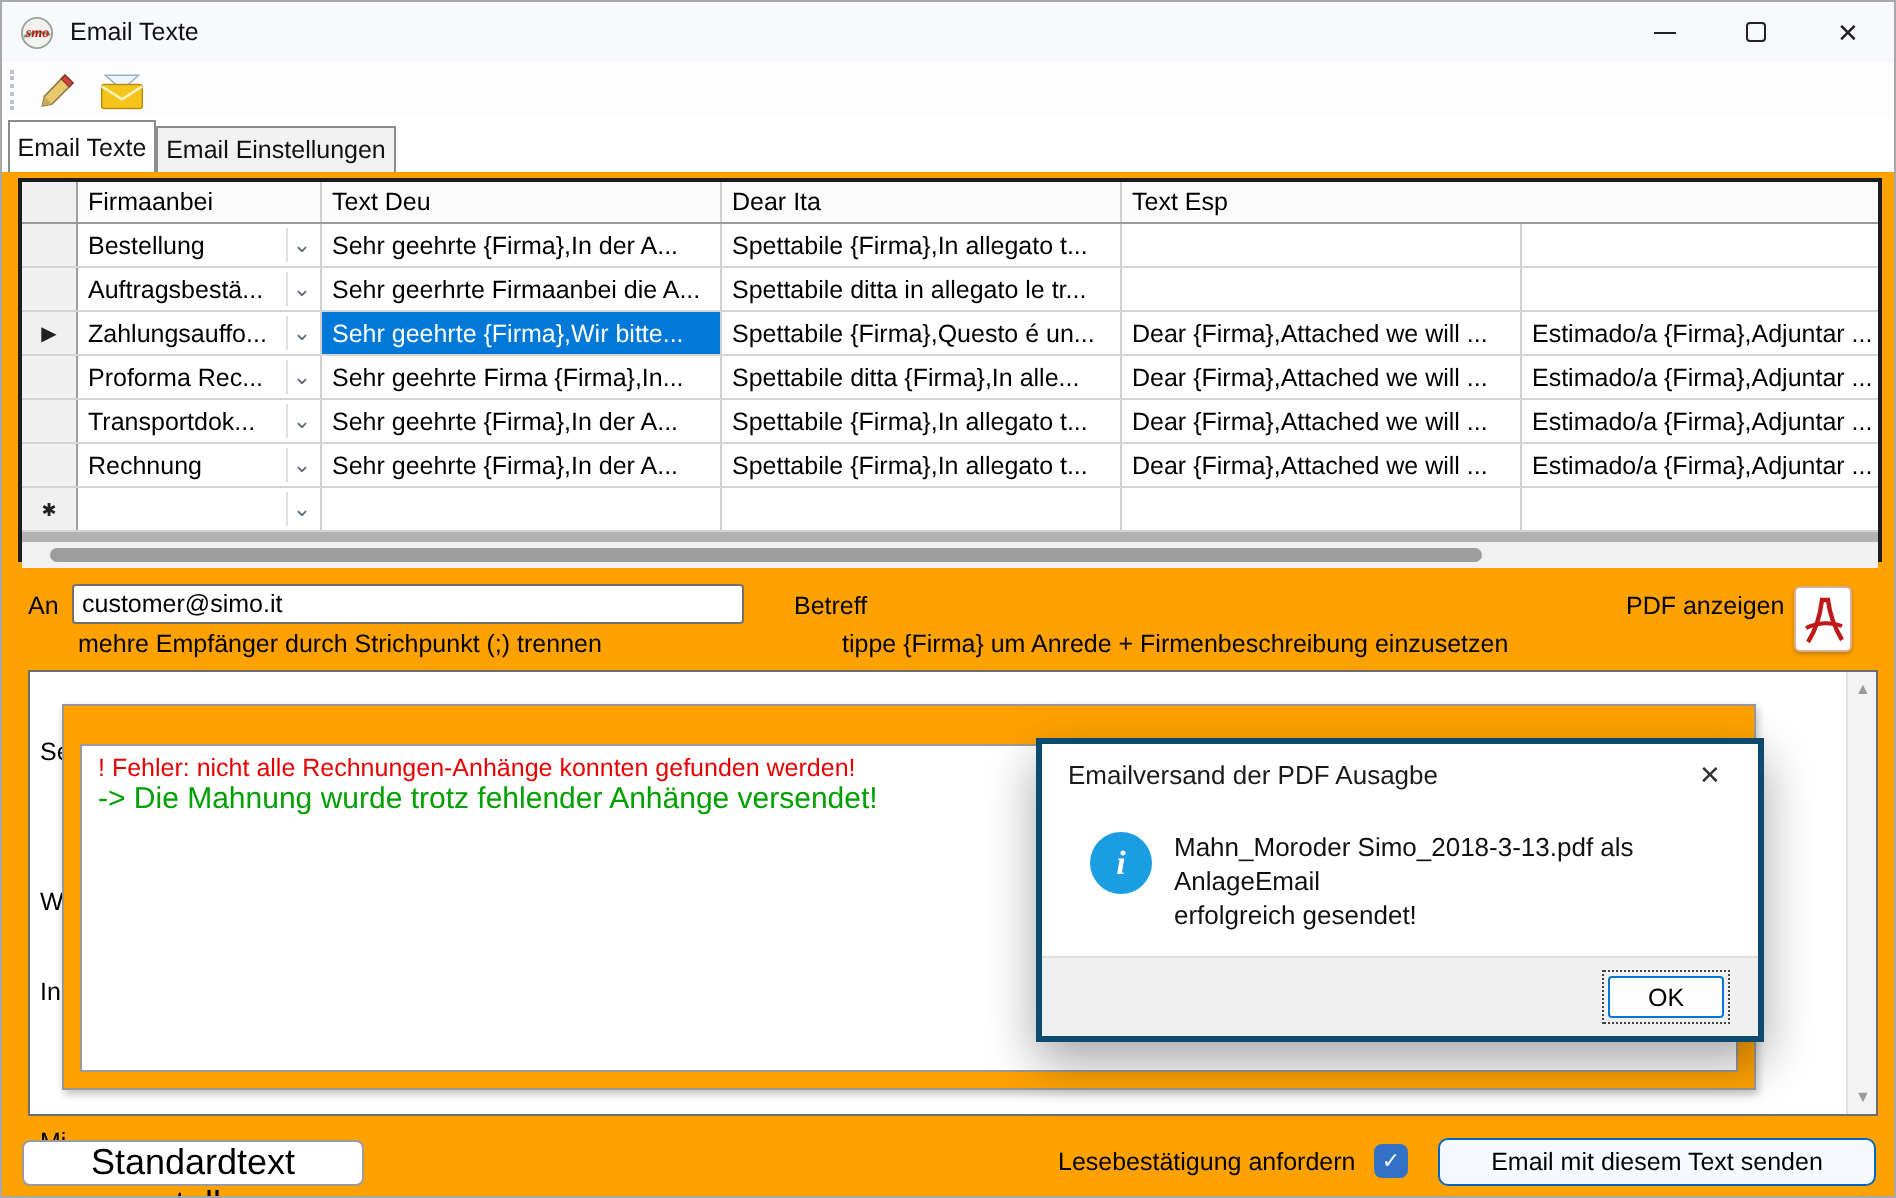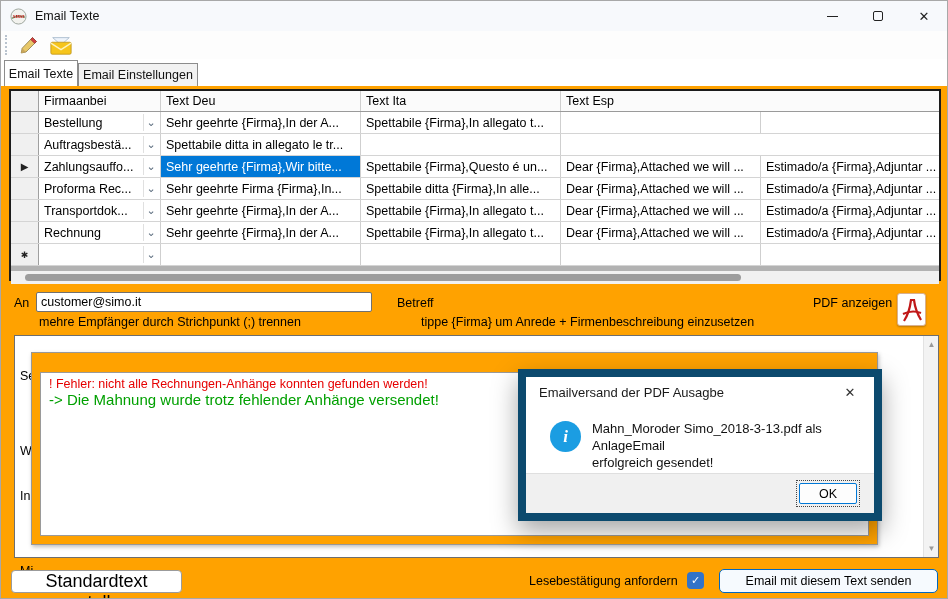--- a/index.html
+++ b/index.html
@@ -60,21 +60,21 @@
   .bodytext { position:absolute; left:5px; top:3px; font-size:12.5px; line-height:15px; white-space:pre; }
   .vscroll { position:absolute; right:0; top:0; bottom:0; width:15px; background:#f3f3f3; border-left:1px solid #e2e2e2; }
   .vs-arrow { position:absolute; left:0; width:15px; height:15px; display:flex; align-items:center; justify-content:center; font-size:8px; color:#9a9a9a; }
   
   .status-panel { position:absolute; left:30px; top:266px; width:847px; height:193px; background:#FFA200; border:1px solid #989898; box-shadow:1px 2px 4px rgba(0,0,0,.25); }
   .status-inner { position:absolute; left:8px; top:8px; right:8px; bottom:8px; background:#fff; border:1px solid #9a9a9a; padding:4px 8px;margin-top:11px; }
   .err-line { color:#e60000; font-size:12.5px; line-height:15px; white-space:nowrap; }
   .ok-line  { color:#00a000; font-size:15px; line-height:15px; white-space:nowrap; }
   
   .dialog { position:absolute; left:517px; top:283px; width:364px; height:152px; background:#fef9c3;
-            border:8px solid #0c4a6e; box-shadow:0 10px 24px rgba(0,0,0,.35); z-index:10; }
+            border:3px solid #0c4a6e; box-shadow:0 10px 24px rgba(0,0,0,.35); z-index:10; }
   .dlg-title { position:relative; height:30px; background:#fff; display:flex; align-items:center; }
   .dlg-title-text { margin-left:13px; font-size:13px; color:#1a1a1a; }
   .dlg-close { position:absolute; right:4px; top:0; width:40px; height:30px; display:flex; align-items:center; justify-content:center; font-size:13px; color:#333; }
   .dlg-body { position:relative; height:76px; background:#fff; }
   .info-icon { position:absolute; left:24px; top:14px; width:31px; height:31px; border-radius:50%; background:#1b9de2;
                color:#fff; font-family:"Liberation Serif", serif; font-style:italic; font-weight:bold;
                display:flex; align-items:center; justify-content:center; font-size:17px; }
   .dlg-msg { position:absolute; left:66px; top:13px; font-size:13px; line-height:17px; color:#111; }
   .dlg-footer { position:absolute; left:0; right:0; bottom:0; height:40px; background:#f0f0f0; border-top:1px solid #dfdfdf;
                 display:flex; align-items:center; justify-content:flex-end; }
@@ -142,21 +142,21 @@
       </div>
   </div>
 
   <div class="content">
 
     <div class="grid">
       <div class="g-row g-head">
         <div class="g-cell c-sel"></div>
         <div class="g-cell c-typ">Firmaanbei</div>
         <div class="g-cell c-deu">Text Deu</div>
-        <div class="g-cell c-ita">Text Ita</div>
+        <div class="g-cell c-ita">Dear Ita</div>
         <div class="g-cell c-esp">Text Esp</div>
       </div>
 
       <div class="g-row">
         <div class="g-cell c-sel"></div>
         <div class="g-cell c-typ">
             <span>Bestellung</span>
             <span class="combo-arrow">⌄</span>
           </div>
         <div class="g-cell c-deu">Sehr geehrte {Firma},In der A...</div>
@@ -164,20 +164,21 @@
         <div class="g-cell c-eng"></div>
         <div class="g-cell c-esp"></div>
       </div>
 
       <div class="g-row">
         <div class="g-cell c-sel"></div>
         <div class="g-cell c-typ">
             <span>Auftragsbestä...</span>
             <span class="combo-arrow">⌄</span>
           </div>
+        <div class="g-cell c-deu">Sehr geerhrte Firmaanbei die A...</div>
         <div class="g-cell c-ita">Spettabile ditta in allegato le tr...</div>
         <div class="g-cell c-eng"></div>
         <div class="g-cell c-esp"></div>
       </div>
 
       <div class="g-row">
         <div class="g-cell c-sel">
             <span class="row-marker">▶</span>
           </div>
         <div class="g-cell c-typ">

